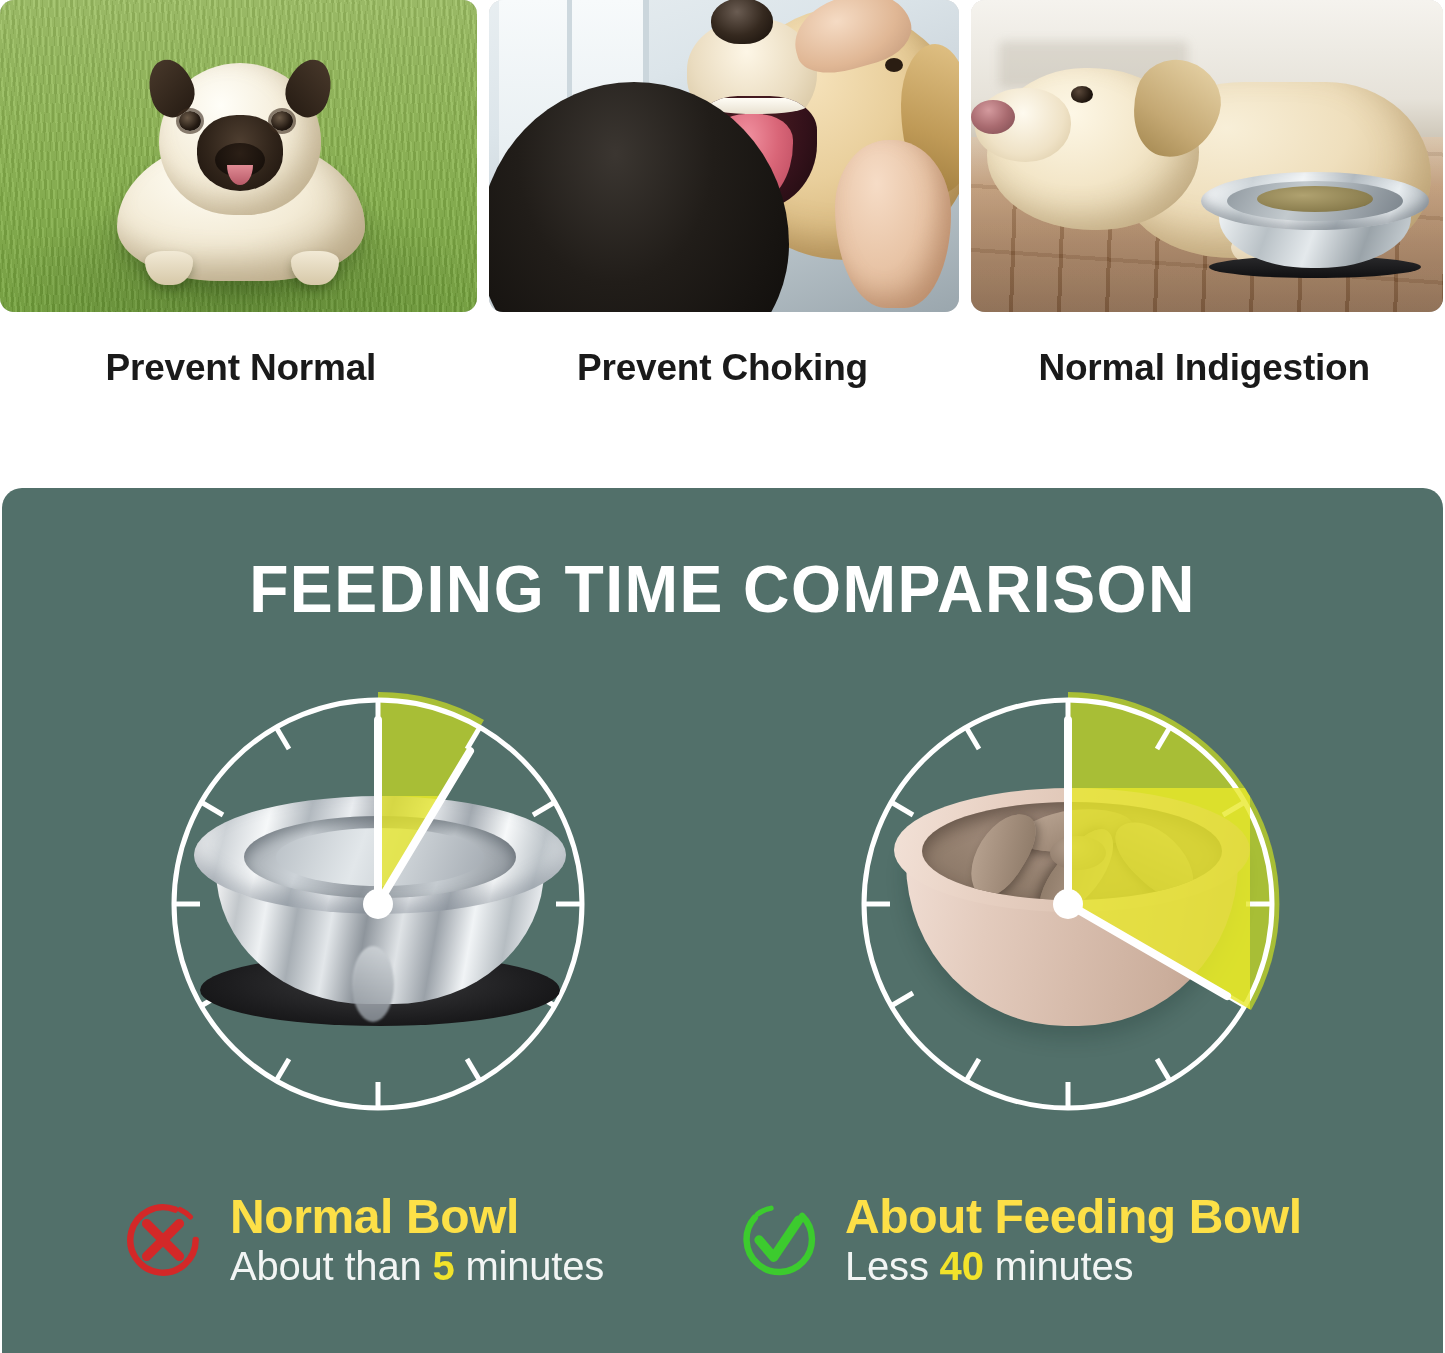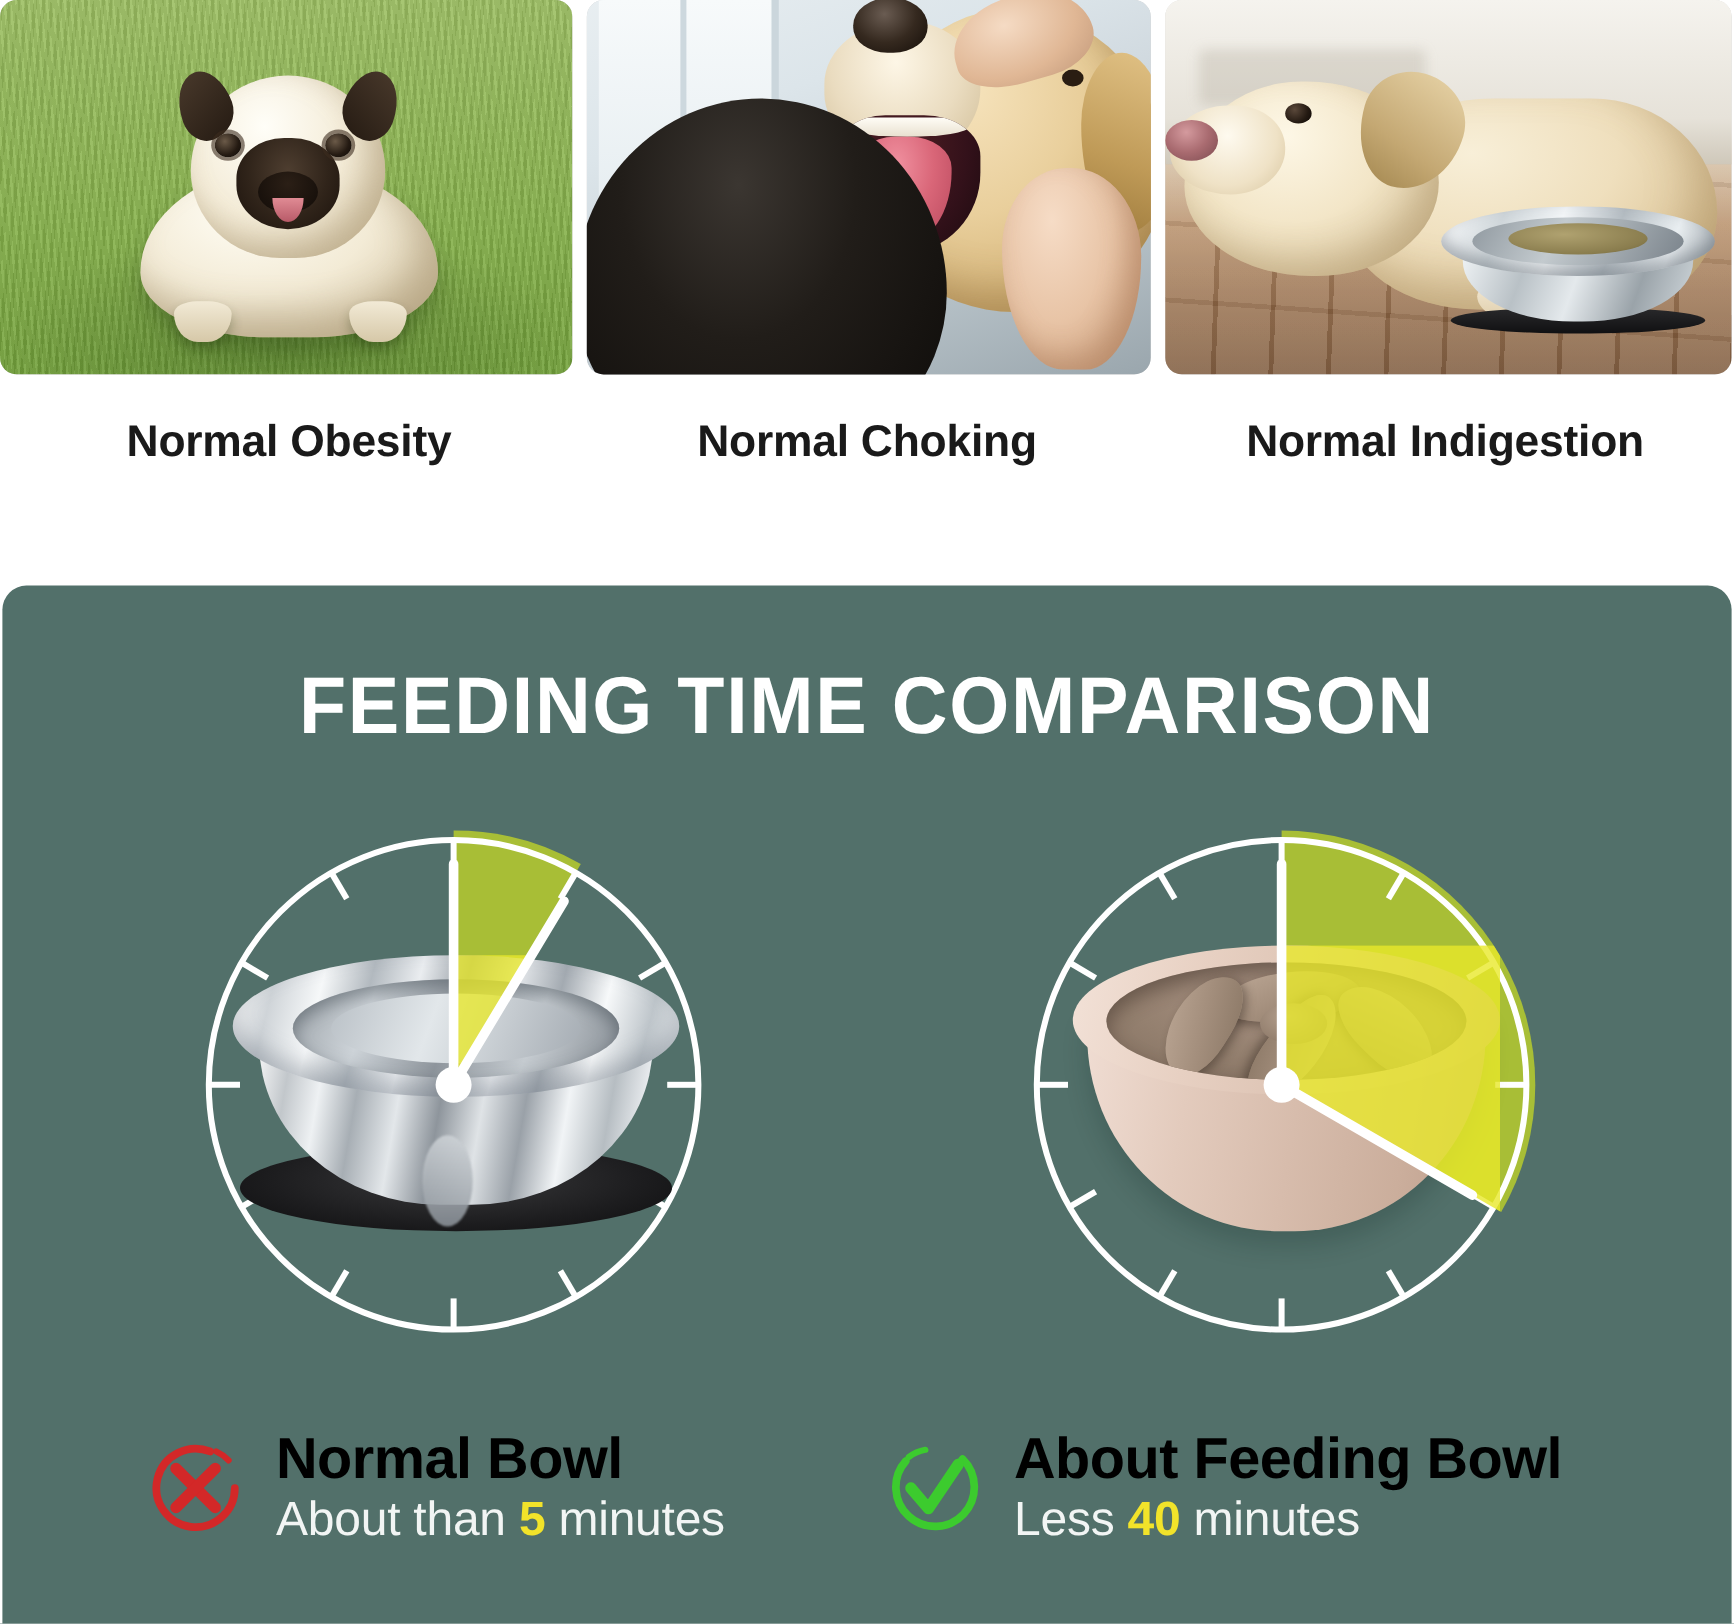--- a/index.html
+++ b/index.html
@@ -466,21 +466,21 @@
     align-items:center;
     gap:24px;
   }
   .lblock.left { left:118px; }
   .lblock.right{ left:733px; }
   .mark{ flex:0 0 auto; width:86px; height:86px; }
   .ltext{ display:flex; flex-direction:column; }
   .lt-title{
     font-size:48px;
     font-weight:700;
-    color:#000000;
+    color:#fde047;
     line-height:1.08;
     letter-spacing:-.4px;
   }
   .lt-sub{
     font-size:40px;
     font-weight:400;
     color:#f2f5f4;
     line-height:1.16;
     letter-spacing:-.2px;
   }
@@ -543,22 +543,22 @@
       <div class="bowl3-ring"></div>
       <div class="bowl3-base"></div>
       <div class="bowl3-rim"></div>
       <div class="bowl3-in"></div>
       <div class="bowl3-food"></div>
     </div>
   </div>
 </div>
 
 <div class="caption-row">
-  <div class="caption">Normal Obesity</div>
-  <div class="caption">Normal Choking</div>
+  <div class="caption">Prevent Normal</div>
+  <div class="caption">Prevent Choking</div>
   <div class="caption">Normal Indigestion</div>
 </div>
 
 <div class="panel">
 
   <div class="panel-title">FEEDING TIME COMPARISON</div>
 
   <div class="clocks">
 
     <div class="clock left">

